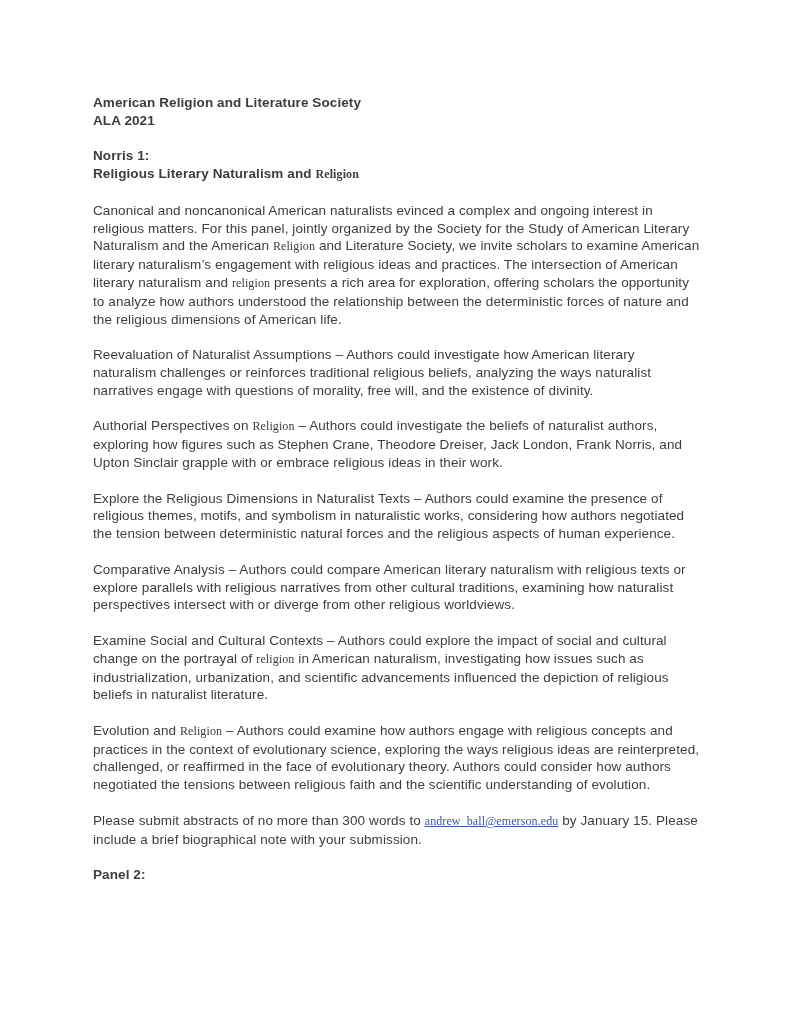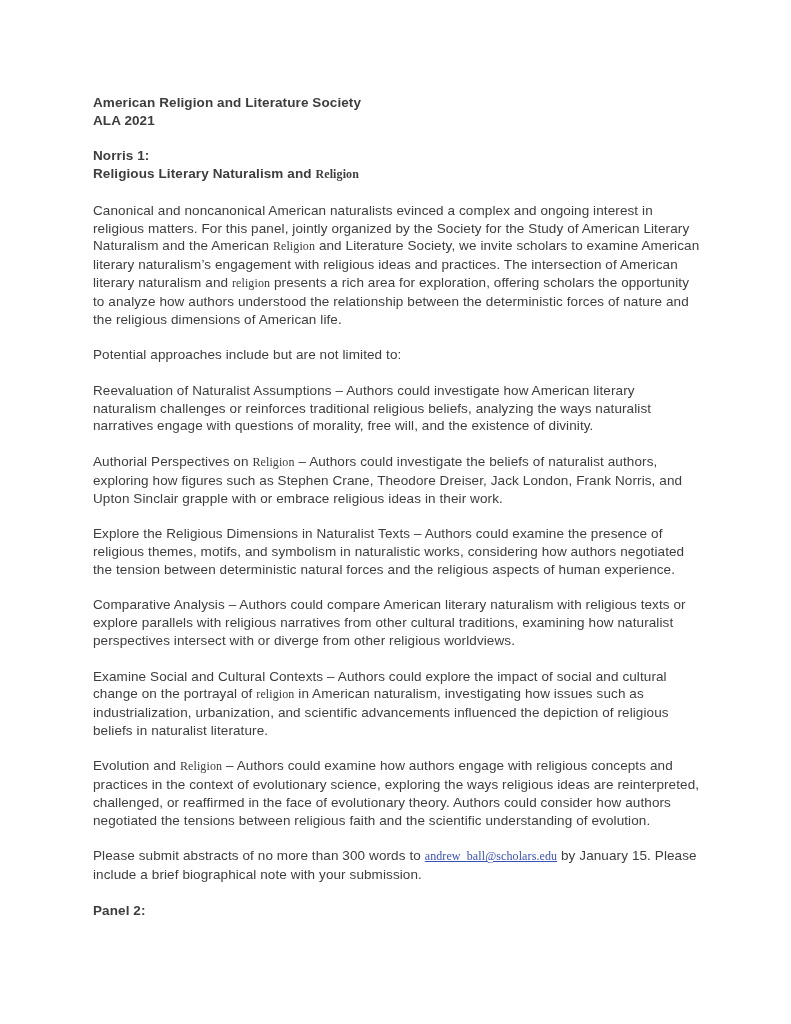--- a/index.html
+++ b/index.html
@@ -46,23 +46,22 @@
   }
 </style>
 </head>
 <body>
 
 <div class="page">
   <div class="content">
       <p class="block bold"><span>American Religion and Literature Society</span><br><span>ALA 2021</span></p>
       <p class="block bold"><span>Norris 1:</span><br><span>Religious Literary Naturalism and </span><span class="serif">Religion</span></p>
       <p class="block"><span>Canonical and noncanonical American naturalists evinced a complex and ongoing interest in religious matters. For this panel, jointly organized by the Society for the Study of American Literary Naturalism and the American </span><span class="serif">Religion</span><span> and Literature Society, we invite scholars to examine American literary naturalism’s engagement with religious ideas and practices. The intersection of American literary naturalism and </span><span class="serif">religion</span><span> presents a rich area for exploration, offering scholars the opportunity to analyze how authors understood the relationship between the deterministic forces of nature and the religious dimensions of American life.</span></p>
-      <p class="block"><span>Potential approaches include but are not limited to:</span></p>
       <p class="block"><span>Reevaluation of Naturalist Assumptions – Authors could investigate how American literary naturalism challenges or reinforces traditional religious beliefs, analyzing the ways naturalist narratives engage with questions of morality, free will, and the existence of divinity.</span></p>
       <p class="block"><span>Authorial Perspectives on </span><span class="serif">Religion</span><span> – Authors could investigate the beliefs of naturalist authors, exploring how figures such as Stephen Crane, Theodore Dreiser, Jack London, Frank Norris, and Upton Sinclair grapple with or embrace religious ideas in their work.</span></p>
       <p class="block"><span>Explore the Religious Dimensions in Naturalist Texts – Authors could examine the presence of religious themes, motifs, and symbolism in naturalistic works, considering how authors negotiated the tension between deterministic natural forces and the religious aspects of human experience.</span></p>
       <p class="block"><span>Comparative Analysis – Authors could compare American literary naturalism with religious texts or explore parallels with religious narratives from other cultural traditions, examining how naturalist perspectives intersect with or diverge from other religious worldviews.</span></p>
       <p class="block"><span>Examine Social and Cultural Contexts – Authors could explore the impact of social and cultural change on the portrayal of </span><span class="serif">religion</span><span> in American naturalism, investigating how issues such as industrialization, urbanization, and scientific advancements influenced the depiction of religious beliefs in naturalist literature.</span></p>
       <p class="block"><span>Evolution and </span><span class="serif">Religion</span><span> – Authors could examine how authors engage with religious concepts and practices in the context of evolutionary science, exploring the ways religious ideas are reinterpreted, challenged, or reaffirmed in the face of evolutionary theory. Authors could consider how authors negotiated the tensions between religious faith and the scientific understanding of evolution.</span></p>
-      <p class="block"><span>Please submit abstracts of no more than 300 words to </span><a href="#" class="link serif">andrew_ball@scholars.edu</a><span> by January 15. Please include a brief biographical note with your submission.</span></p>
+      <p class="block"><span>Please submit abstracts of no more than 300 words to </span><a href="#" class="link serif">andrew_ball@emerson.edu</a><span> by January 15. Please include a brief biographical note with your submission.</span></p>
       <p class="block bold"><span>Panel 2:</span><br></p>
     </div>
 </div>
 
 </body></html>

